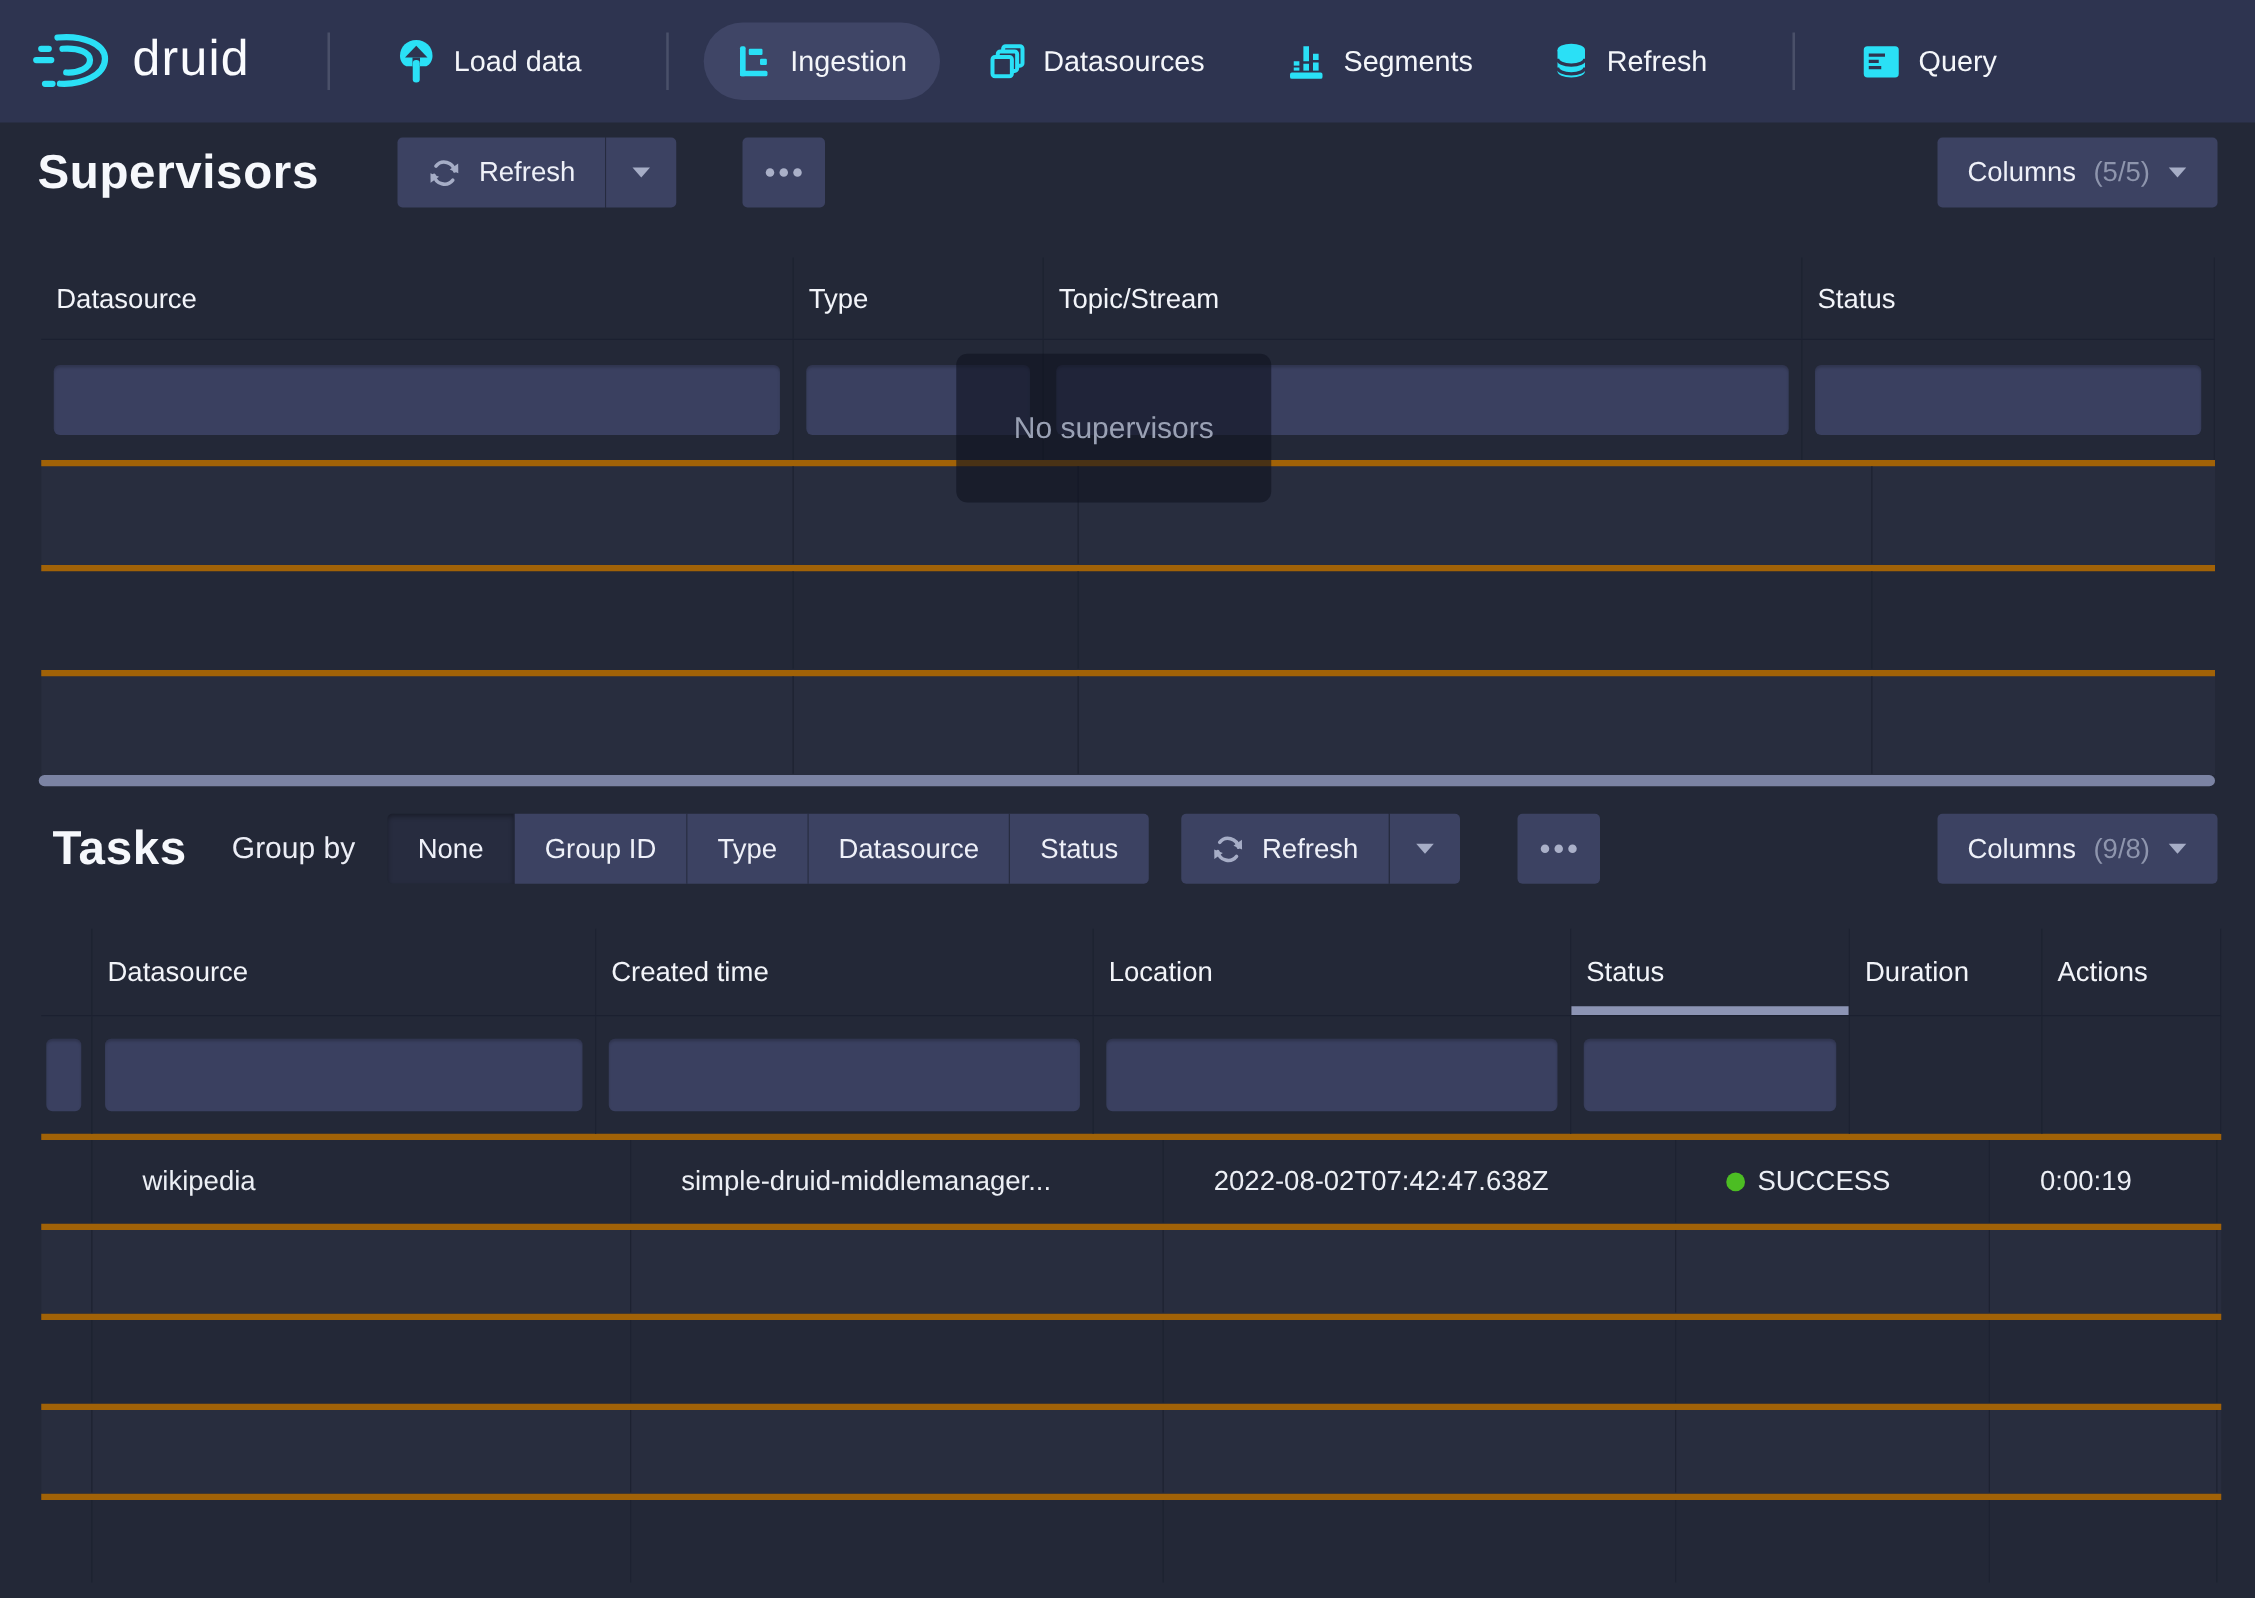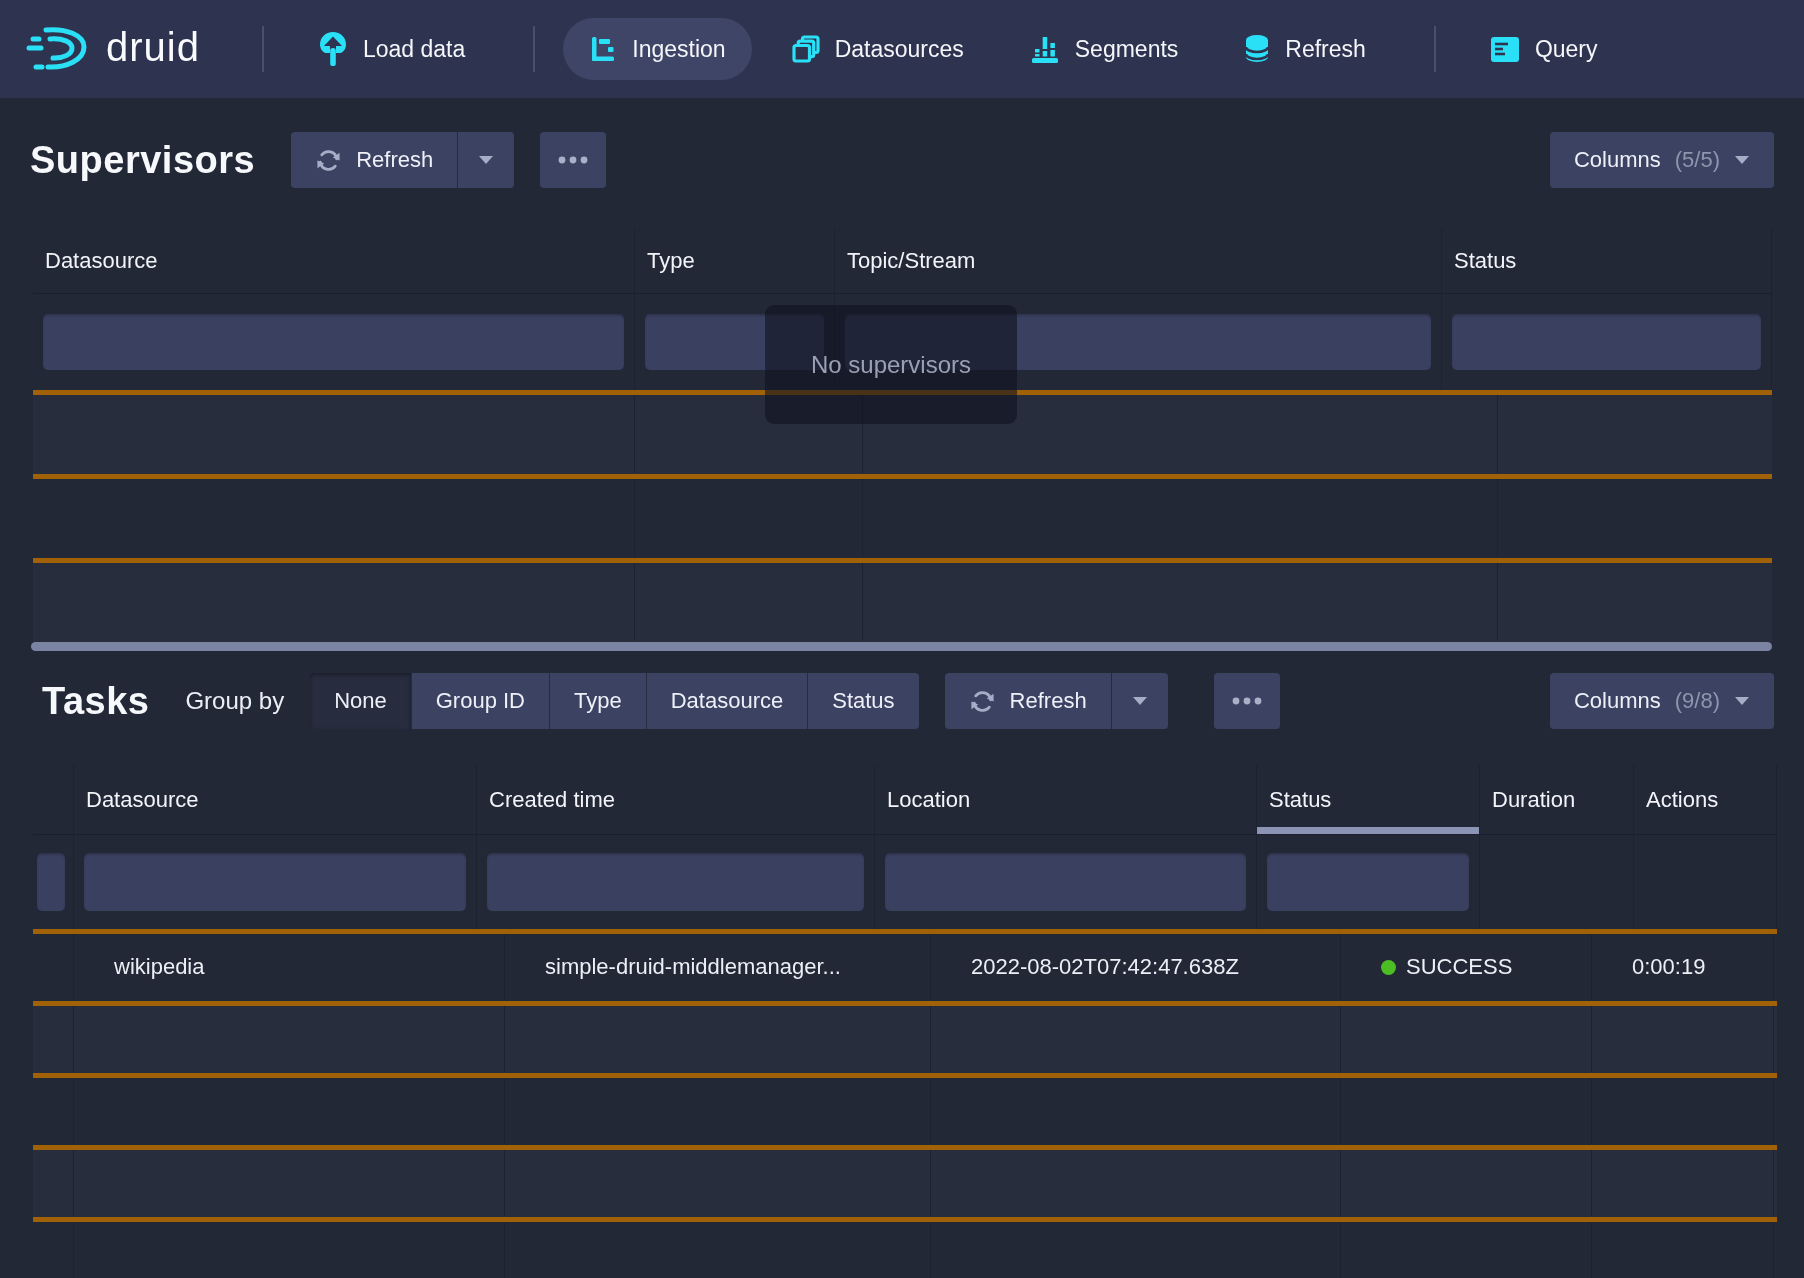--- a/index.html
+++ b/index.html
@@ -23,21 +23,21 @@
     display:flex; align-items:center; gap:15px;
     font-size:23px; color:#f4f6fa; cursor:pointer;
     padding:0 26px; height:62px; border-radius:31px;
     margin-right:14px; white-space:nowrap;text-align:center;
   }
   .nav-item.active { background:#3f4566; }
   .icon { display:inline-flex; align-items:center; justify-content:center; }
 
   
   .toolbar { display:flex; align-items:center; padding:0 30px; }
-  .toolbar.sup { margin-top:34px; height:56px; }
+  .toolbar.sup { margin-top:12px; height:56px;gap:27px; }
   .toolbar.tasks { margin-top:22px; height:56px;padding-left:42px; }
   .page-title { font-size:38px; font-weight:700; color:#f6f8fc; letter-spacing:0.5px; }
   .btn {
     background:#3c4262; border-radius:4px; height:56px;
     display:inline-flex; align-items:center; gap:14px;
     font-size:22px; color:#eef0f8; padding:0 24px;
     cursor:pointer; white-space:nowrap;
   }
   .split { display:inline-flex; }
   .split .btn.main { border-radius:4px 0 0 4px; }

